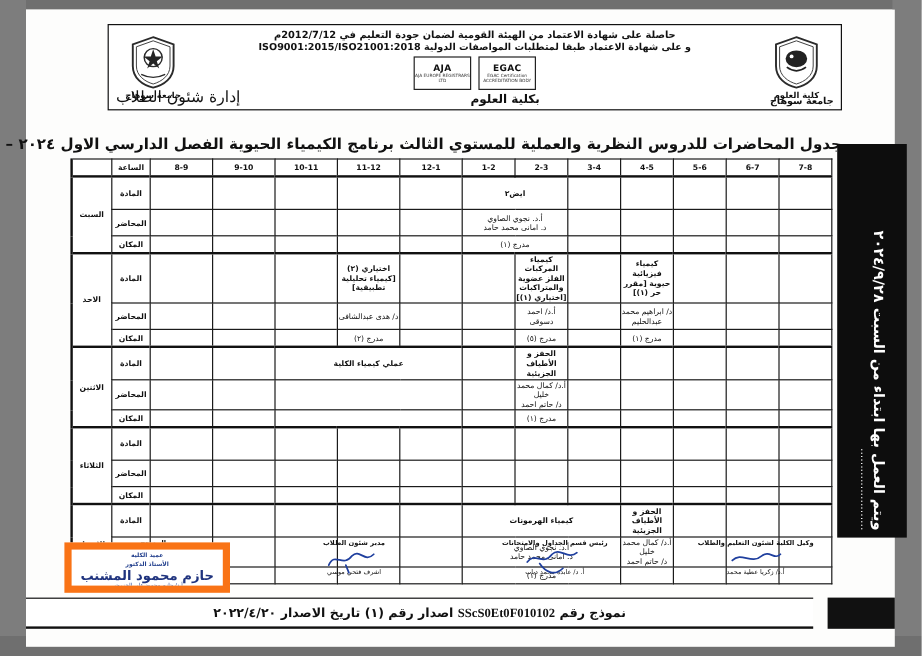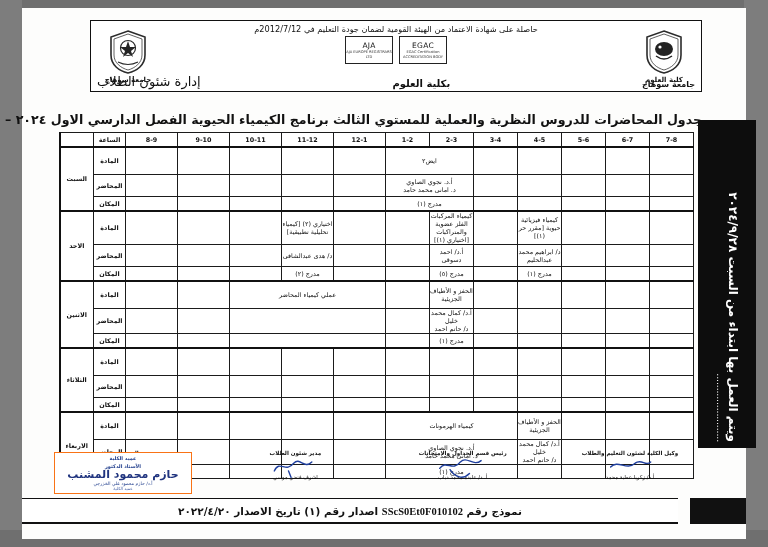--- a/index.html
+++ b/index.html
@@ -35,29 +35,29 @@
   .crest{
     width:74px;display:flex;flex-direction:column;align-items:center;justify-content:center;
     gap:1px;
   }
   .crest svg{display:block;}
   .crest-cap{font-size:7px;color:#111;font-weight:bold;white-space:nowrap;}
   .banner-mid{
     flex:1;display:flex;flex-direction:column;align-items:center;justify-content:flex-start;
     padding-top:3px;
   }
-  .acc-line{font-size:8.2px;color:#111;line-height:1.35;font-weight:normal;white-space:nowrap;}
+  .acc-line{font-size:8.2px;color:#111;line-height:1.35;font-weight:bold;white-space:nowrap;}
   .acc-line.l2{font-size:8px;}
   .iso-row{display:flex;gap:6px;margin-top:1px;align-items:flex-start;justify-content:center;}
   .iso-badge{
     border:1px solid #222;width:46px;height:26px;
     display:flex;flex-direction:column;align-items:center;justify-content:center;
     background:#fff;
   }
-  .iso-badge .bt{font-size:7.5px;font-weight:normal;letter-spacing:.3px;color:#111;}
+  .iso-badge .bt{font-size:7.5px;font-weight:bold;letter-spacing:.3px;color:#111;}
   .iso-badge .bs{font-size:3.6px;color:#333;line-height:1.15;text-align:center;}
   .banner-bottom{
     position:absolute;left:0;right:0;bottom:2px;
     display:flex;justify-content:space-between;align-items:flex-end;
     padding:0 6px;box-sizing:border-box;
   }
   .fac-left{font-size:8px;font-weight:bold;color:#111;}
   .fac-center{font-size:10px;font-weight:bold;color:#111;}
   .fac-right{font-size:13px;color:#111;}
 
@@ -109,21 +109,21 @@
   .daycell{
     font-size:8px;font-weight:bold;
     border-left:2px solid #111 !important;
     margin-left:25px;
   }
   .rowlbl{font-size:6.6px;font-weight:bold;background:#fff;}
   .r-mada{height:26px;}
   .r-moh{height:21px;}
   .r-mak{height:13px;}
   .daysep td{border-top:2px solid #111 !important;}
-  .subj{font-weight:normal;font-size:6.4px;padding:1px 1px;margin-top:19px;}
+  .subj{font-weight:bold;font-size:6.4px;padding:1px 1px;margin-top:19px;}
   .lect{font-size:6.1px;padding:1px 1px;}
   .place{font-size:6.3px;}
   .lect span{display:block;}
 
   
   .sig-row{
     position:absolute;left:42px;top:440px;width:630px;height:52px;
     display:flex;flex-direction:row-reverse;align-items:flex-start;
     justify-content:space-between;
     padding:2px 4px;box-sizing:border-box;
@@ -135,21 +135,21 @@
   .sig .nm{font-size:5.4px;color:#111;margin-top:17px;line-height:1.2;}
   .sig .ink{
     position:absolute;left:0;right:0;top:8px;height:22px;
     pointer-events:none;
   }
   .sig .ink svg{display:block;margin:0 auto;}
 
   
   .stamp{
     position:absolute;left:32px;top:444px;width:138px;height:42px;
-    border:1px solid #f97316;background:#fff;
+    border:6px solid #f97316;background:#fff;
     box-sizing:border-box;overflow:hidden;
   }
   .stamp .s1{font-size:5px;color:#23408e;text-align:center;margin-top:2px;font-weight:bold;}
   .stamp .s2{font-size:11px;color:#20347f;text-align:center;font-weight:bold;line-height:1.05;letter-spacing:.3px;}
   .stamp .s3{font-size:4.6px;color:#23408e;text-align:center;}
   .stamp .s4{font-size:4.2px;color:#4a63a8;text-align:center;}
 
   
   .footer{
     position:absolute;left:22px;top:498px;width:656px;height:26px;
@@ -191,20 +191,24 @@
             <path d="M20 5 L34 10 L34 26 C34 34 27 39 20 41 C13 39 6 34 6 26 L6 10 Z" fill="none" stroke="#3a3a3a" stroke-width="0.8"></path>
             <ellipse cx="20" cy="20" rx="9" ry="7" fill="#222"></ellipse>
             <path d="M12 27 q8 6 16 0" stroke="#222" stroke-width="1.4" fill="none"></path>
             <circle cx="16" cy="18" r="1.6" fill="#fff"></circle>
           </svg>
           <div class="crest-cap">كلية العلوم</div>
         </div>
 
         <div class="banner-mid">
           <div class="acc-line">حاصلة على شهادة الاعتماد من الهيئة القومية لضمان جودة التعليم في 2012/7/12م</div>
+          <div class="acc-line l2">
+            <span>و على شهادة الاعتماد طبقا لمتطلبات المواصفات الدولية</span>
+            <span>ISO9001:2015/ISO21001:2018</span>
+          </div>
           <div class="iso-row">
             <div class="iso-badge">
               <div class="bt">EGAC</div>
               <div class="bs">EGAC Certification ACCREDITATION BODY</div>
             </div>
             <div class="iso-badge">
               <div class="bt">AJA</div>
               <div class="bs">AJA EUROPE REGISTRARS LTD</div>
             </div>
           </div>
@@ -373,21 +377,21 @@
               <td class="rowlbl">المكان</td>
             </tr>
             <tr class="daysep">
               <td class="r-mada subj"></td>
               <td class="r-mada subj"></td>
               <td class="r-mada subj"></td>
               <td class="r-mada subj"></td>
               <td class="r-mada subj"></td>
               <td class="r-mada subj" colspan="1">الحفز و الأطياف الجزيئية</td>
               <td class="r-mada subj"></td>
-              <td class="r-mada subj" colspan="3">عملي كيمياء المحاضر</td>
+              <td class="r-mada subj" colspan="3">عملي كيمياء الكلية</td>
               <td class="r-mada subj"></td>
               <td class="r-mada subj"></td>
               <td class="rowlbl">المادة</td>
               <td class="daycell" rowspan="3">الاثنين</td>
             </tr>
             <tr>
               <td class="r-moh lect"></td>
               <td class="r-moh lect"></td>
               <td class="r-moh lect"></td>
               <td class="r-moh lect"></td>

